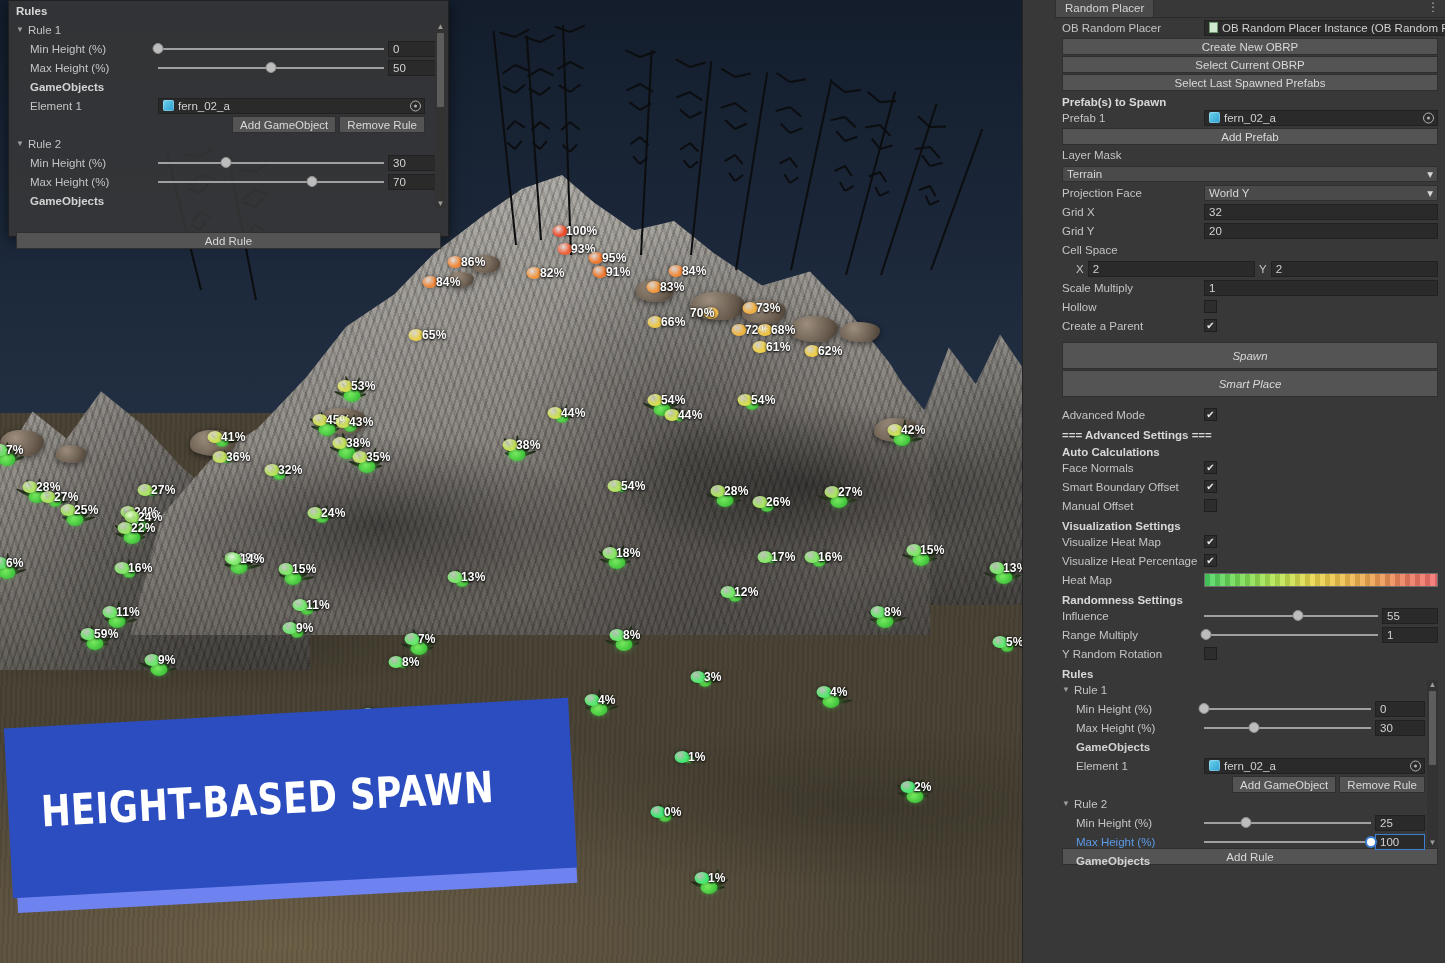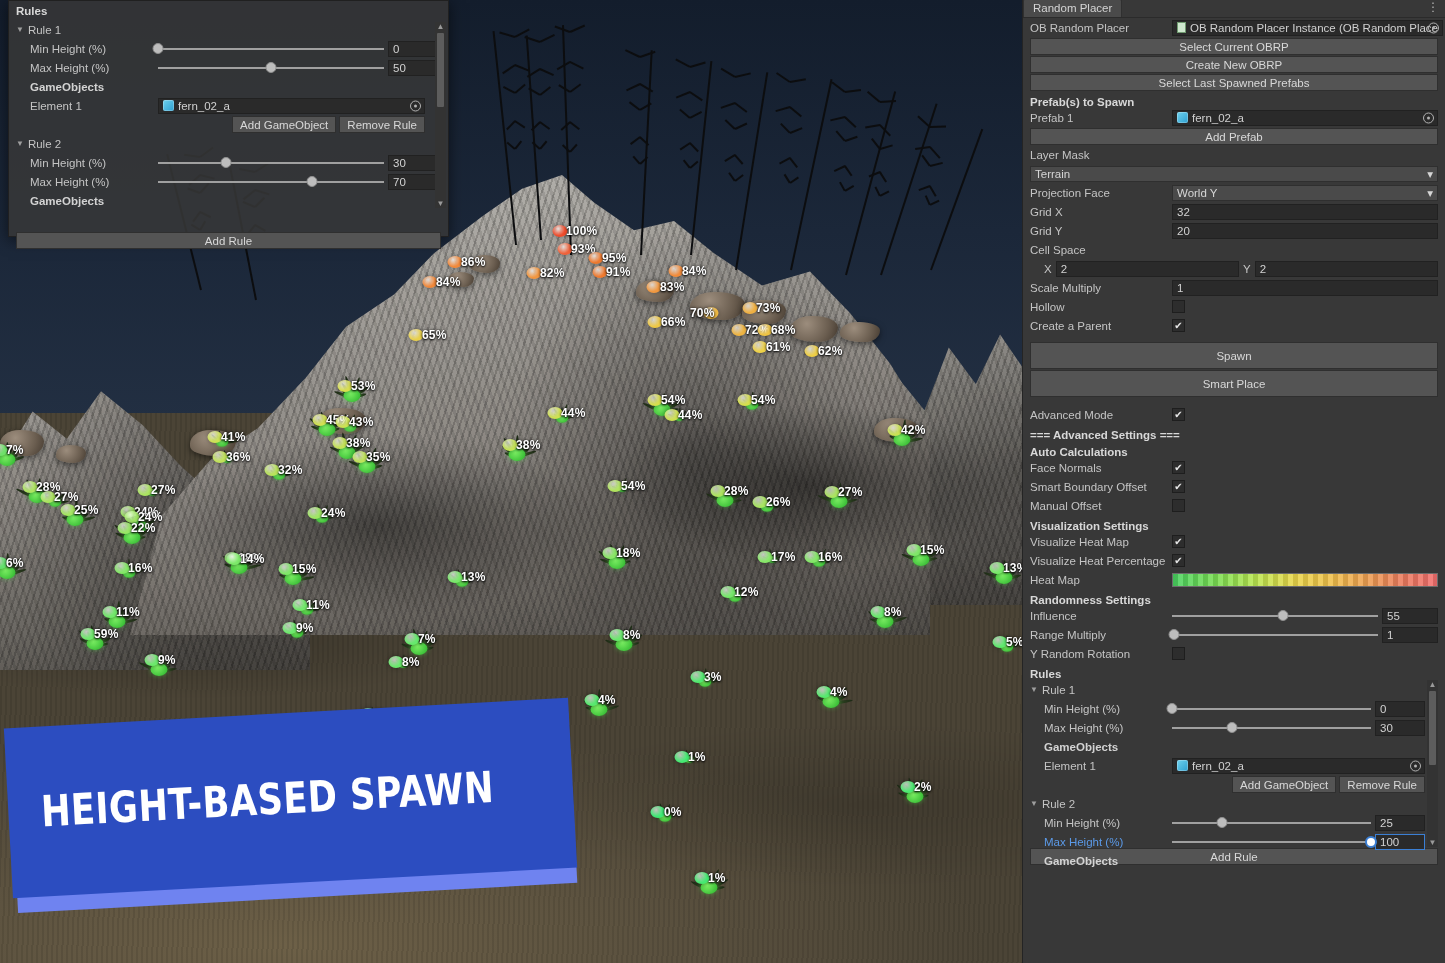--- a/index.html
+++ b/index.html
@@ -124,20 +124,21 @@
     color:#c8c8c8; font-size:11.5px;
     box-shadow: 0 3px 14px rgba(0,0,0,.55);
   }
   #float-panel .pbody{ position:relative; height: 214px; overflow:hidden; padding: 3px 0 0 0;}
 
   
   #inspector{
     position:absolute; right:0; top:0; width:423px; height:963px;
     background:#383838; color:#c4c4c4; font-size:11.5px;
     border-left:1px solid #242424;
+    padding-left:32px;
   }
   .tabbar{
     height:18px; background:#383838; position:relative;
     border-bottom:1px solid #2b2b2b; display:flex; align-items:flex-end;
   }
   .tab{
     background:#4a4a4a; color:#d4d4d4; font-size:11.5px;
     padding:2px 9px 2px 9px; border-top-left-radius:2px; border-top-right-radius:2px;
     border:1px solid #303030; border-bottom:none; line-height:13px;
   }
@@ -156,21 +157,21 @@
     flex:1; height:16px; background:#2a2a2a; border:1px solid #212121;
     display:flex; align-items:center; gap:4px; padding:0 4px; color:#d0d0d0;
     font-size:11.5px; position:relative;
   }
   .objfield .target{ position:absolute; right:3px; top:50%; transform:translateY(-50%); }
   .btn{
     width:100%; height:17px; background:#545454; border:1px solid #2f2f2f;
     color:#d8d8d8; font-size:11.5px; display:flex; align-items:center;
     justify-content:center; margin-top:1px; cursor:pointer; font-family:"Liberation Sans",sans-serif;
   }
-  .btn.big{ height:27px; }
+  .btn.big{ height:27px;font-style:italic; }
   .dropdown{
     flex:1; height:16px; background:#4a4a4a; border:1px solid #2f2f2f;
     display:flex; align-items:center; justify-content:space-between;
     padding:0 4px; color:#d6d6d6; font-size:11.5px;
   }
   .dropdown.full{ width:100%; flex:none; }
   .numfield{
     flex:1; height:16px; background:#2a2a2a; border:1px solid #212121;
     color:#d2d2d2; font-size:11.5px; display:flex; align-items:center; padding:0 4px;
   }
@@ -1342,22 +1343,22 @@
         <span class="lbl">OB Random Placer</span>
         <div class="objfield">
           <span class="doc"></span>
           <span style="overflow:hidden;white-space:nowrap;">OB Random Placer Instance (OB Random Place</span>
           <span class="target ring">
               <i></i>
             </span>
         </div>
       </div>
 
+      <div class="btn">Create New OBRP</div>
       <div class="btn">Select Current OBRP</div>
-      <div class="btn">Create New OBRP</div>
       <div class="btn">Select Last Spawned Prefabs</div>
 
       <div class="sec">Prefab(s) to Spawn</div>
 
       <div class="row">
         <span class="lbl">Prefab 1</span>
         <div class="objfield">
           <span class="cube"></span>
           <span>fern_02_a</span>
           <span class="target ring">

